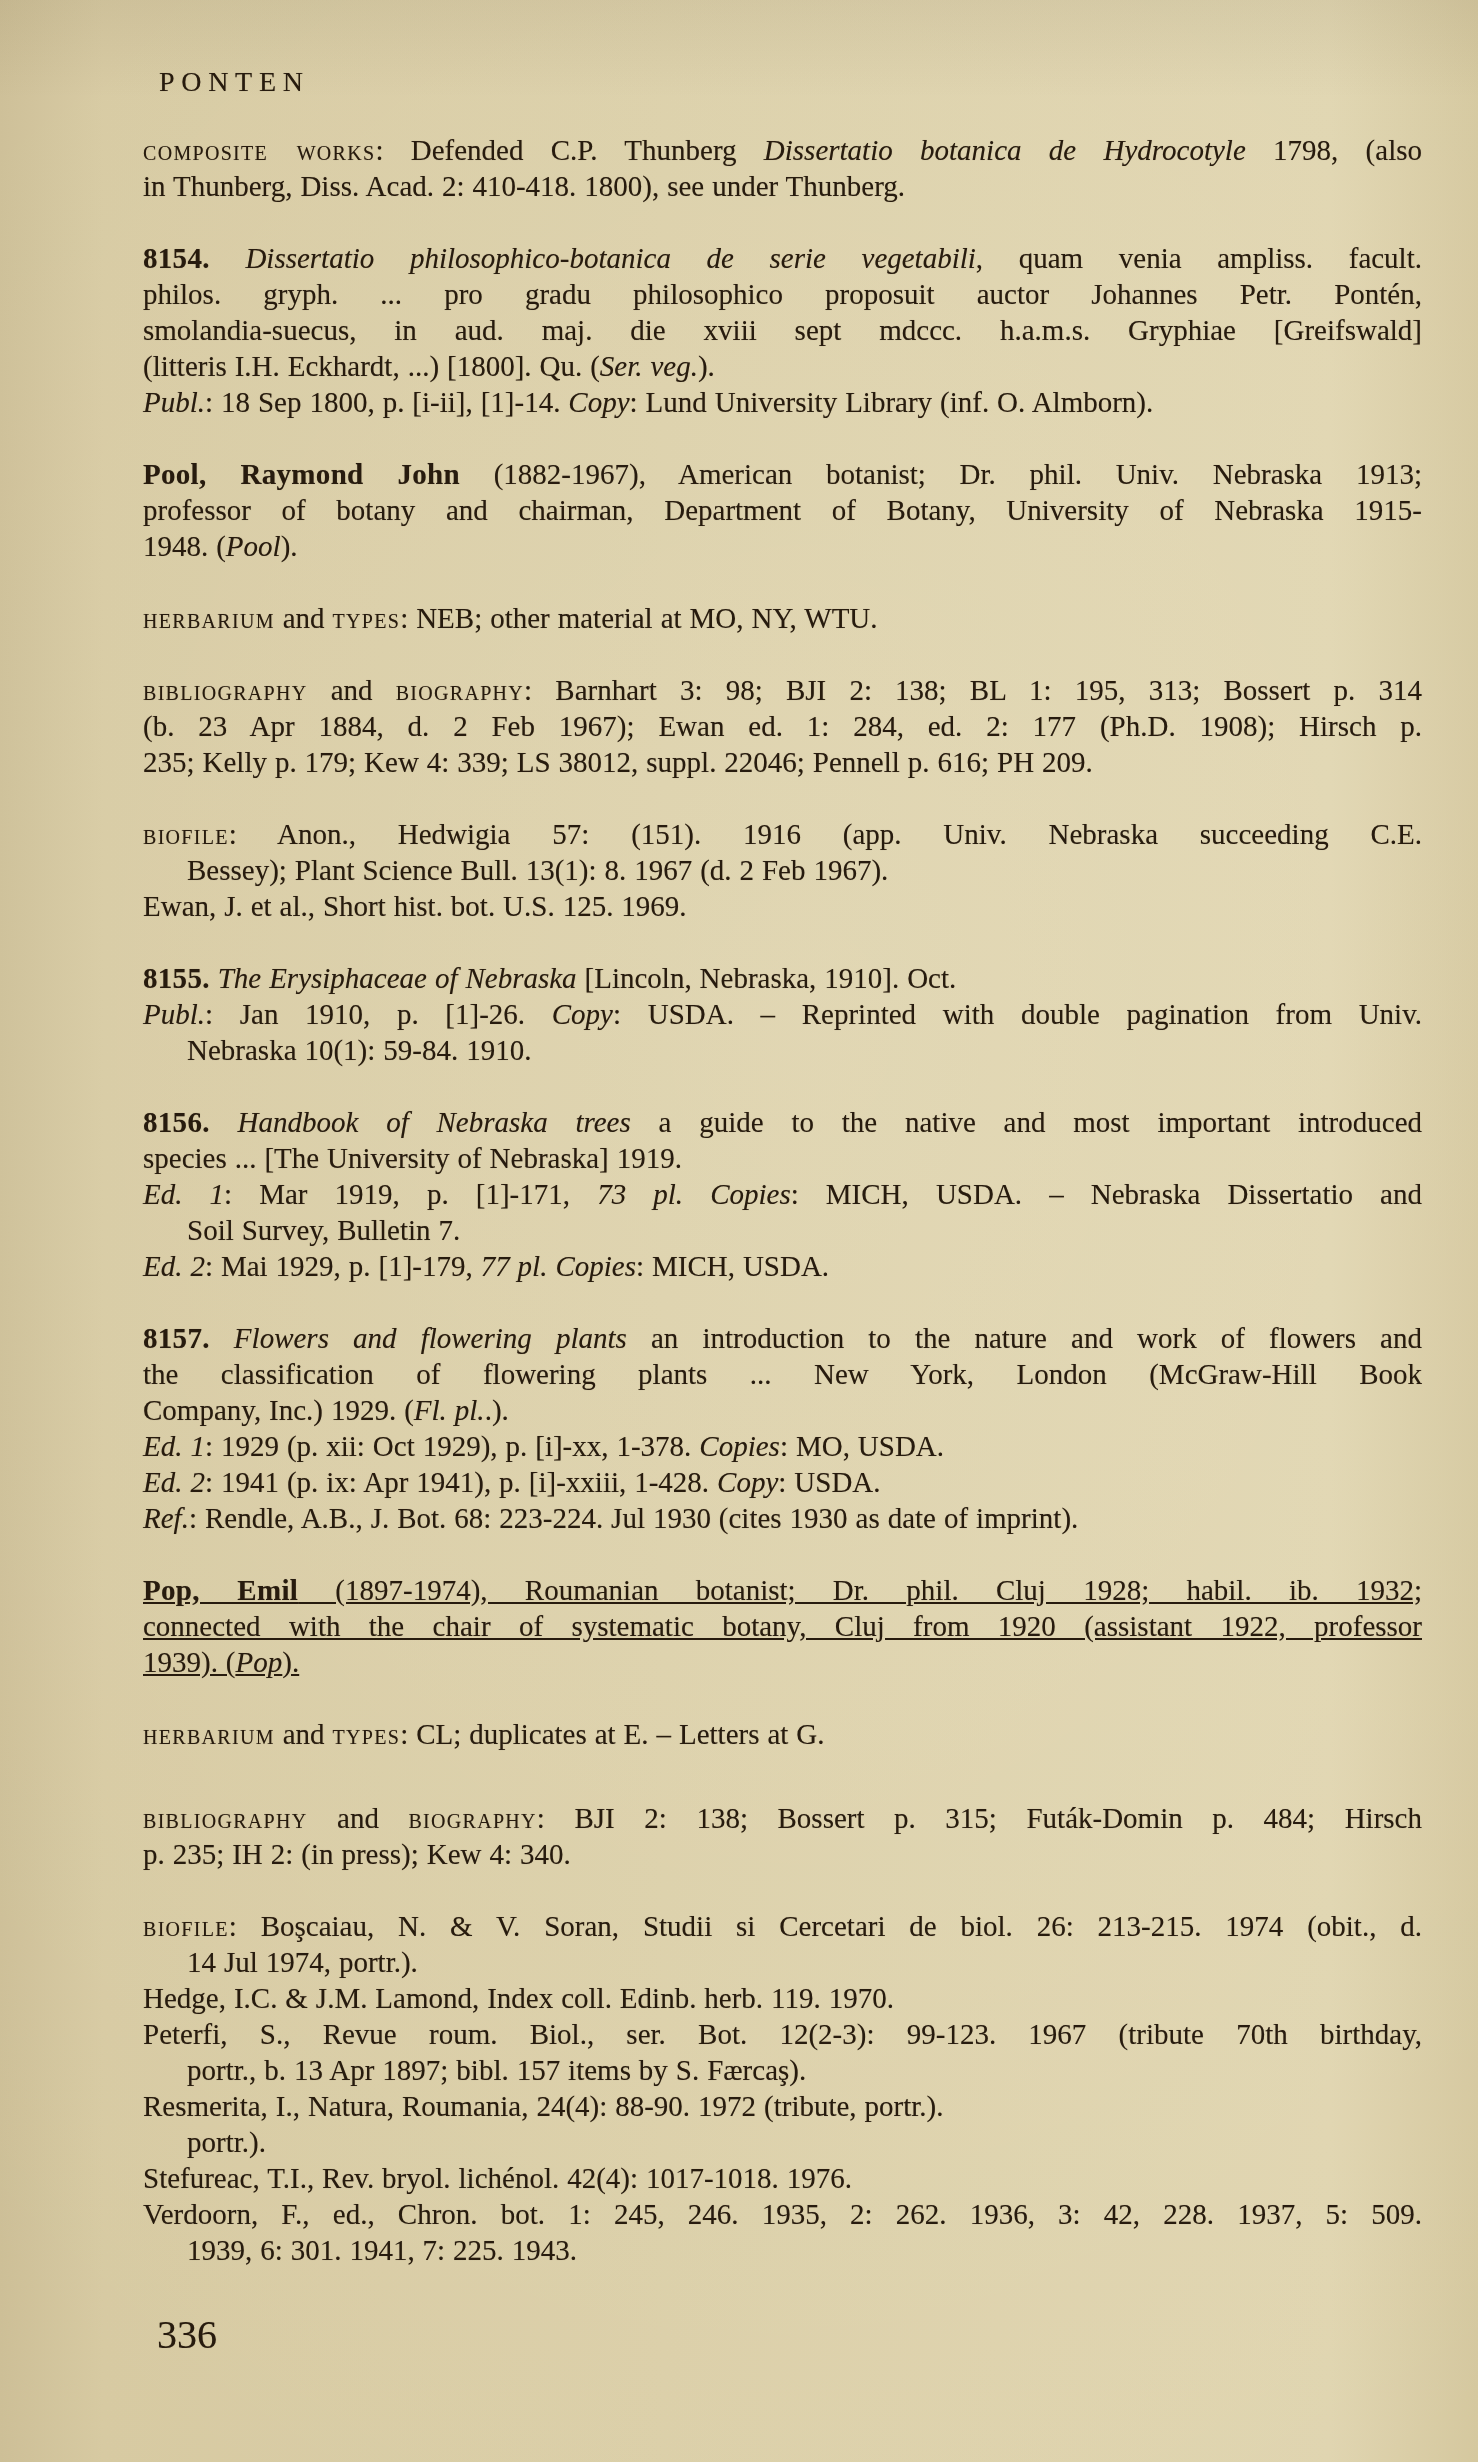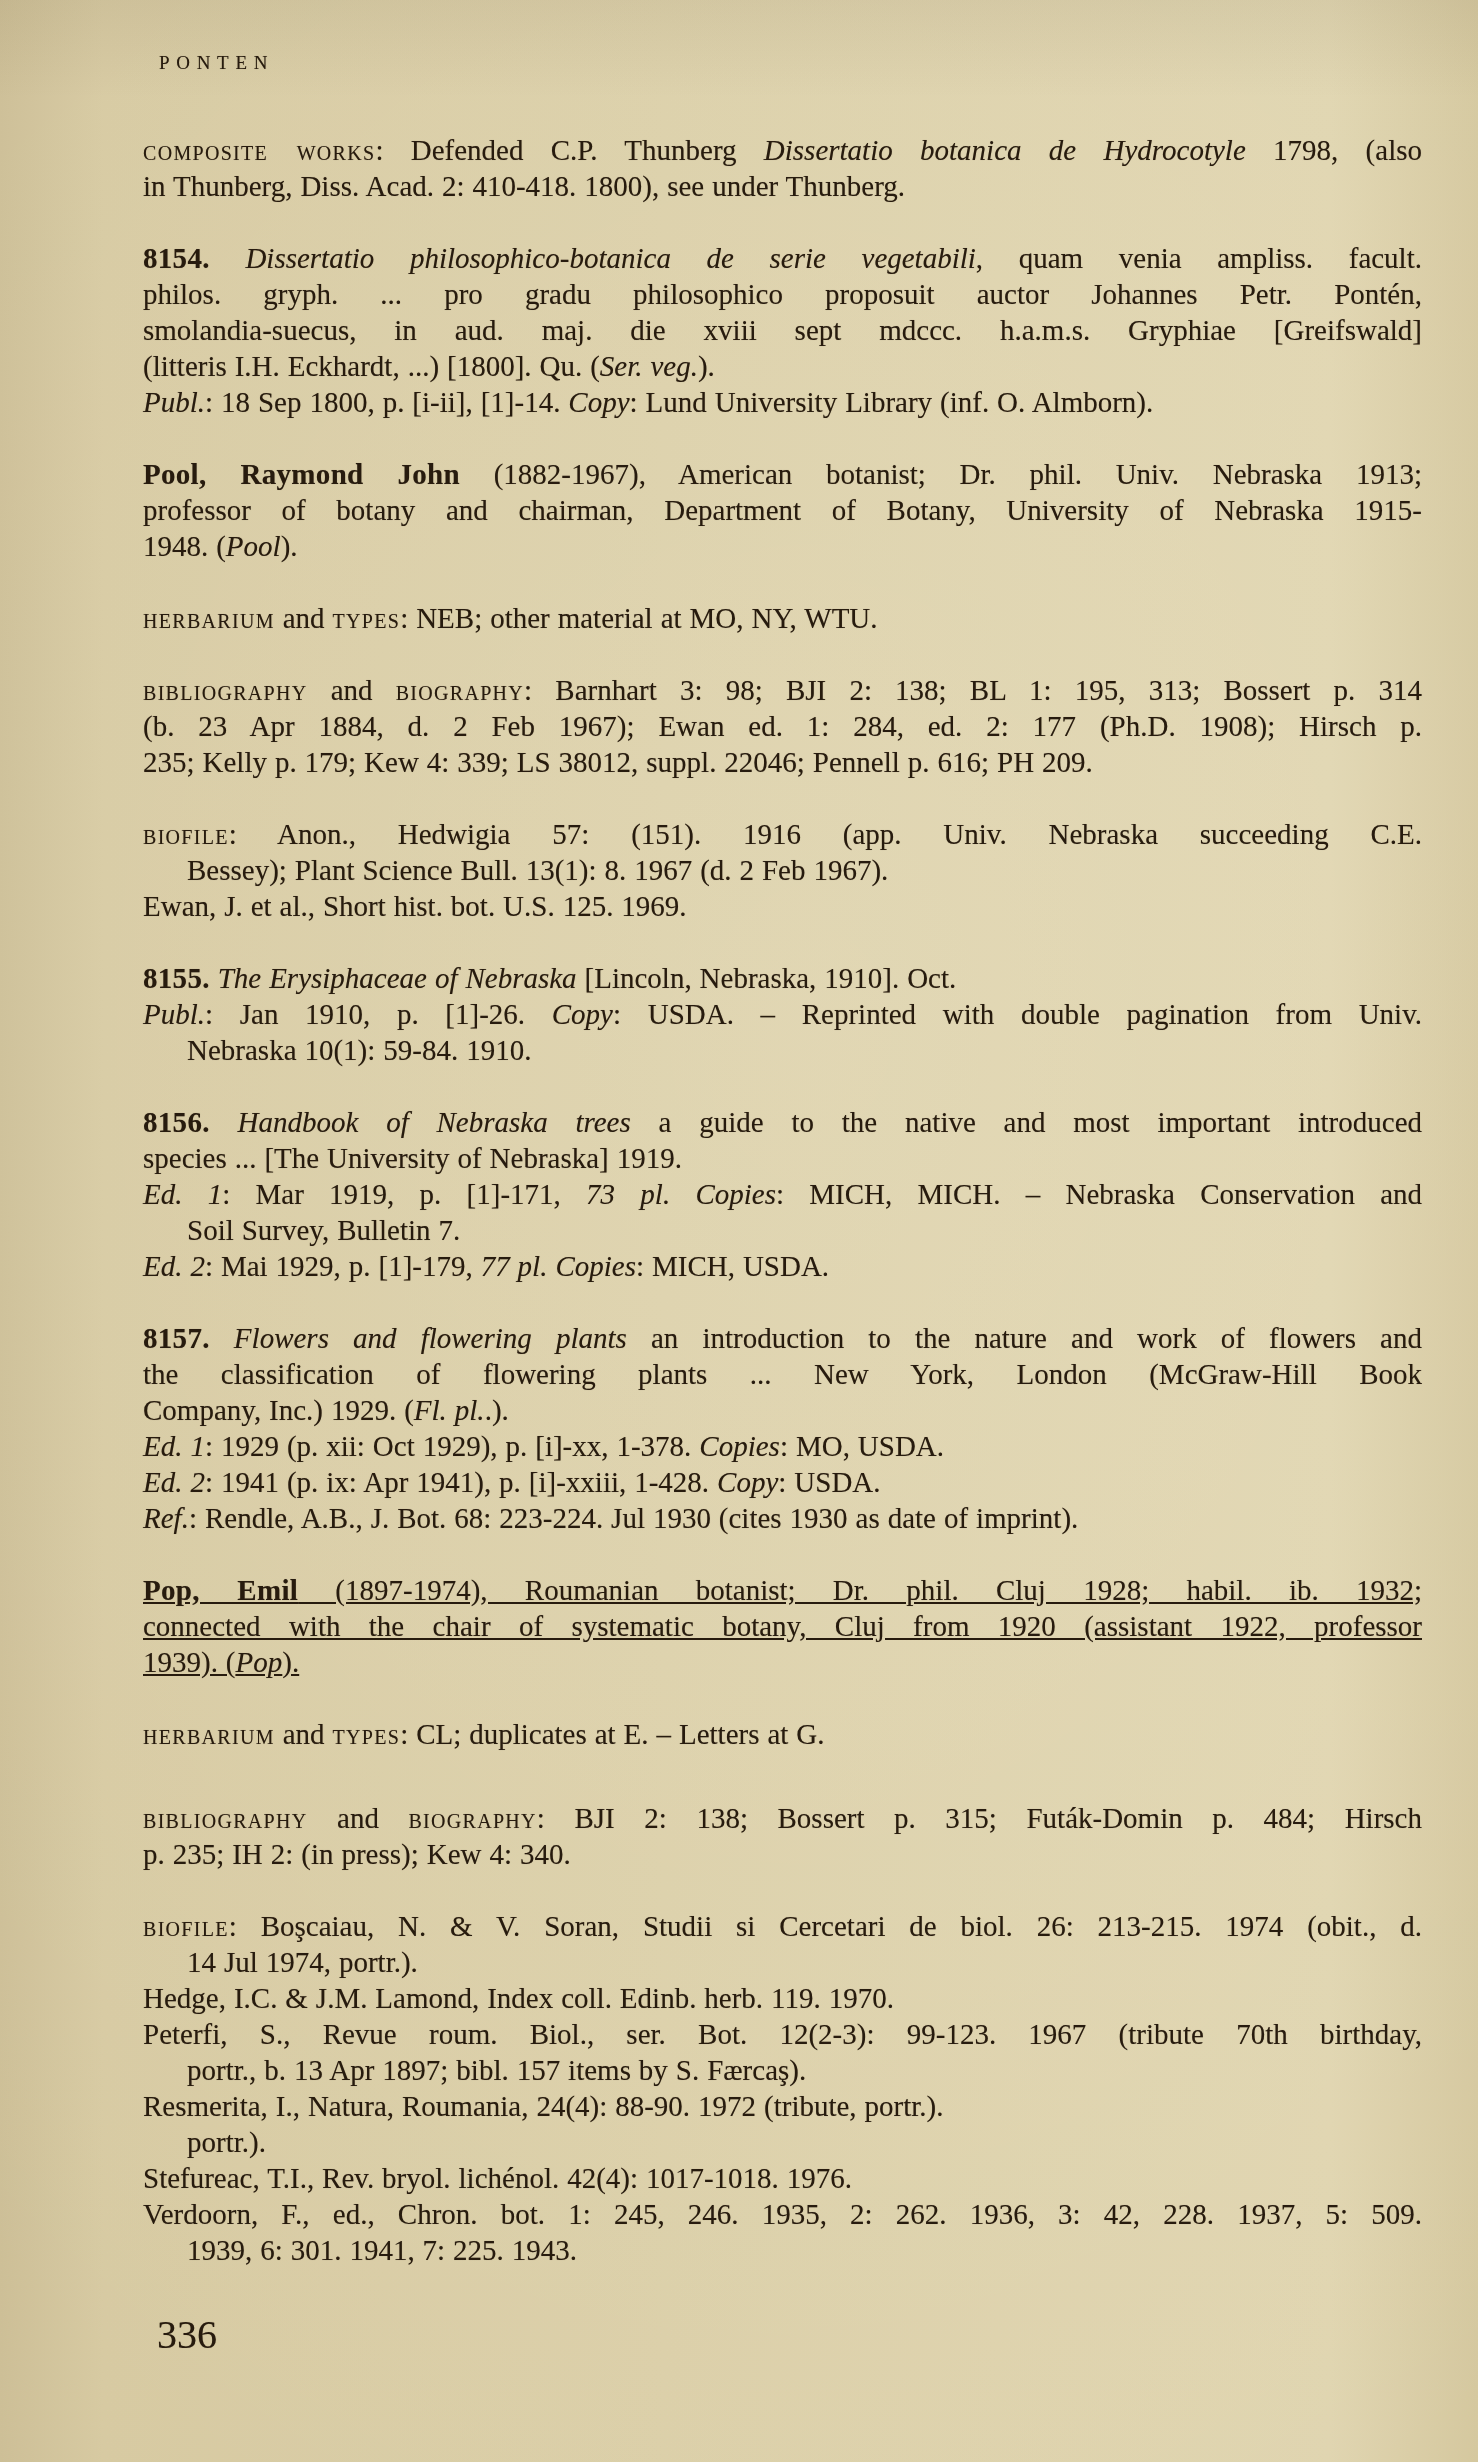--- a/index.html
+++ b/index.html
@@ -10,22 +10,22 @@
   body{
     width:1478px;height:2462px;position:relative;overflow:hidden;
     font-family:"Liberation Serif","DejaVu Serif",serif;
     color:var(--ink);
     background:
       linear-gradient(180deg, rgba(70,52,22,.07) 0%, rgba(70,52,22,0) 4%),
       radial-gradient(ellipse 130% 105% at 55% 42%, rgba(255,252,238,.14) 0%, rgba(0,0,0,0) 65%),
       linear-gradient(90deg, #cdbf97 0%, #d7caa2 7%, #dbcfa8 45%, #e0d5b0 90%, #d5c89f 100%);
   }
   .running-header{
-    position:absolute;left:159px;top:52px;
-    font-size:19px;letter-spacing:6.7px;
+    position:absolute;left:159px;top:66px;
+    font-size:28px;letter-spacing:6.7px;
     color:var(--ink);
     text-shadow:0 0 0.7px rgba(45,30,12,.45);
   }
   main{
     position:absolute;left:143px;top:132px;width:1279px;
   }
   .block{margin:0;}
   .line{
     font-size:29px;line-height:36px;
     text-shadow:0 0 0.7px rgba(45,30,12,.38);
@@ -78,21 +78,21 @@
       <div class="line"><span>Ewan, J. et al., Short hist. bot. U.S. 125. 1969.</span></div>
     </div>
     <div class="block" style="margin-top: 36px;">
       <div class="line"><span class="bd">8155.</span><span class="it"> The Erysiphaceae of Nebraska</span><span> [Lincoln, Nebraska, 1910]. Oct.</span></div>
       <div class="line just"><span class="it">Publ.</span><span>: Jan 1910, p. [1]-26. </span><span class="it">Copy</span><span>: USDA. – Reprinted with double pagination from Univ.</span></div>
       <div class="line ind"><span>Nebraska 10(1): 59-84. 1910.</span></div>
     </div>
     <div class="block" style="margin-top: 36px;">
       <div class="line just"><span class="bd">8156.</span><span class="it"> Handbook of Nebraska trees</span><span> a guide to the native and most important introduced</span></div>
       <div class="line"><span>species ... [The University of Nebraska] 1919.</span></div>
-      <div class="line just"><span class="it">Ed. 1</span><span>: Mar 1919, p. [1]-171, </span><span class="it">73 pl.</span><span> </span><span class="it">Copies</span><span>: MICH, MICH. – Nebraska Conservation and</span></div>
+      <div class="line just"><span class="it">Ed. 1</span><span>: Mar 1919, p. [1]-171, </span><span class="it">73 pl.</span><span> </span><span class="it">Copies</span><span>: MICH, USDA. – Nebraska Dissertatio and</span></div>
       <div class="line ind"><span>Soil Survey, Bulletin 7.</span></div>
       <div class="line"><span class="it">Ed. 2</span><span>: Mai 1929, p. [1]-179, </span><span class="it">77 pl.</span><span> </span><span class="it">Copies</span><span>: MICH, USDA.</span></div>
     </div>
     <div class="block" style="margin-top: 36px;">
       <div class="line just"><span class="bd">8157.</span><span class="it"> Flowers and flowering plants</span><span> an introduction to the nature and work of flowers and</span></div>
       <div class="line just"><span>the classification of flowering plants ... New York, London (McGraw-Hill Book</span></div>
       <div class="line"><span>Company, Inc.) 1929. (</span><span class="it">Fl. pl.</span><span>.).</span></div>
       <div class="line"><span class="it">Ed. 1</span><span>: 1929 (p. xii: Oct 1929), p. [i]-xx, 1-378. </span><span class="it">Copies</span><span>: MO, USDA.</span></div>
       <div class="line"><span class="it">Ed. 2</span><span>: 1941 (p. ix: Apr 1941), p. [i]-xxiii, 1-428. </span><span class="it">Copy</span><span>: USDA.</span></div>
       <div class="line"><span class="it">Ref.</span><span>: Rendle, A.B., J. Bot. 68: 223-224. Jul 1930 (cites 1930 as date of imprint).</span></div>

